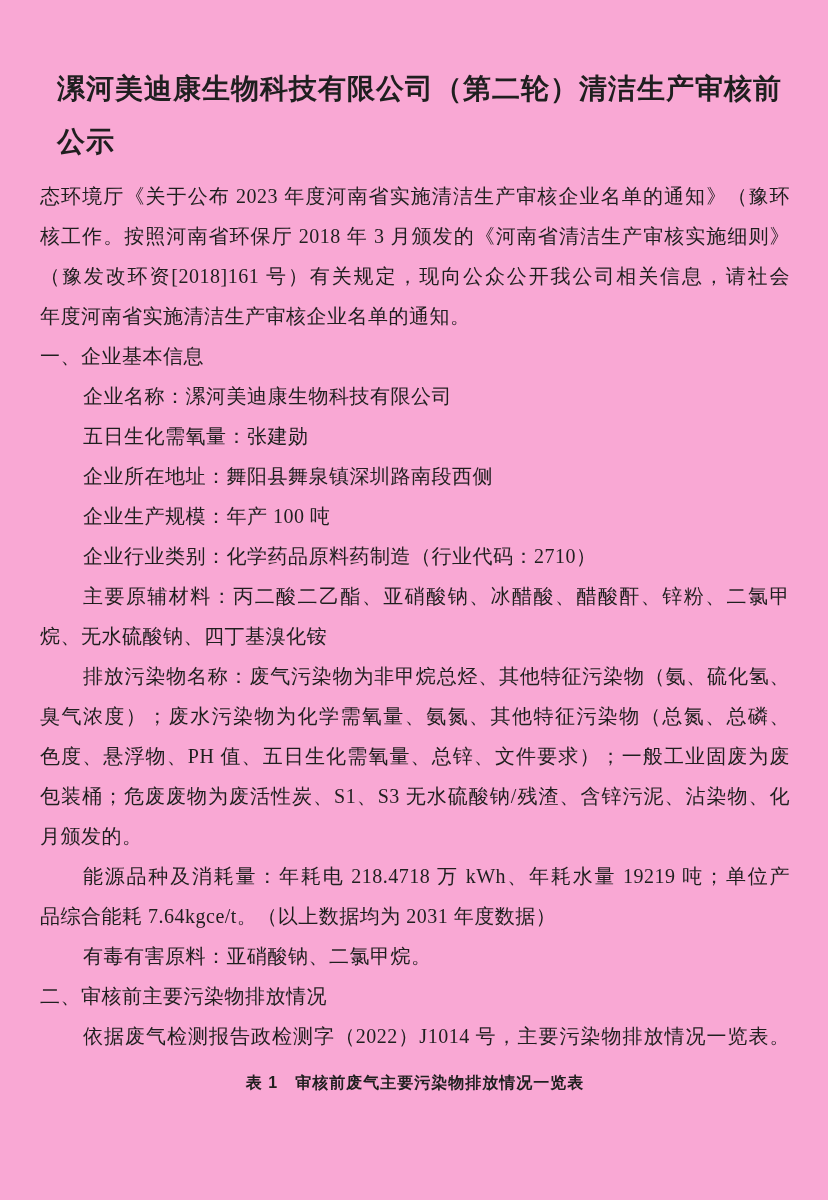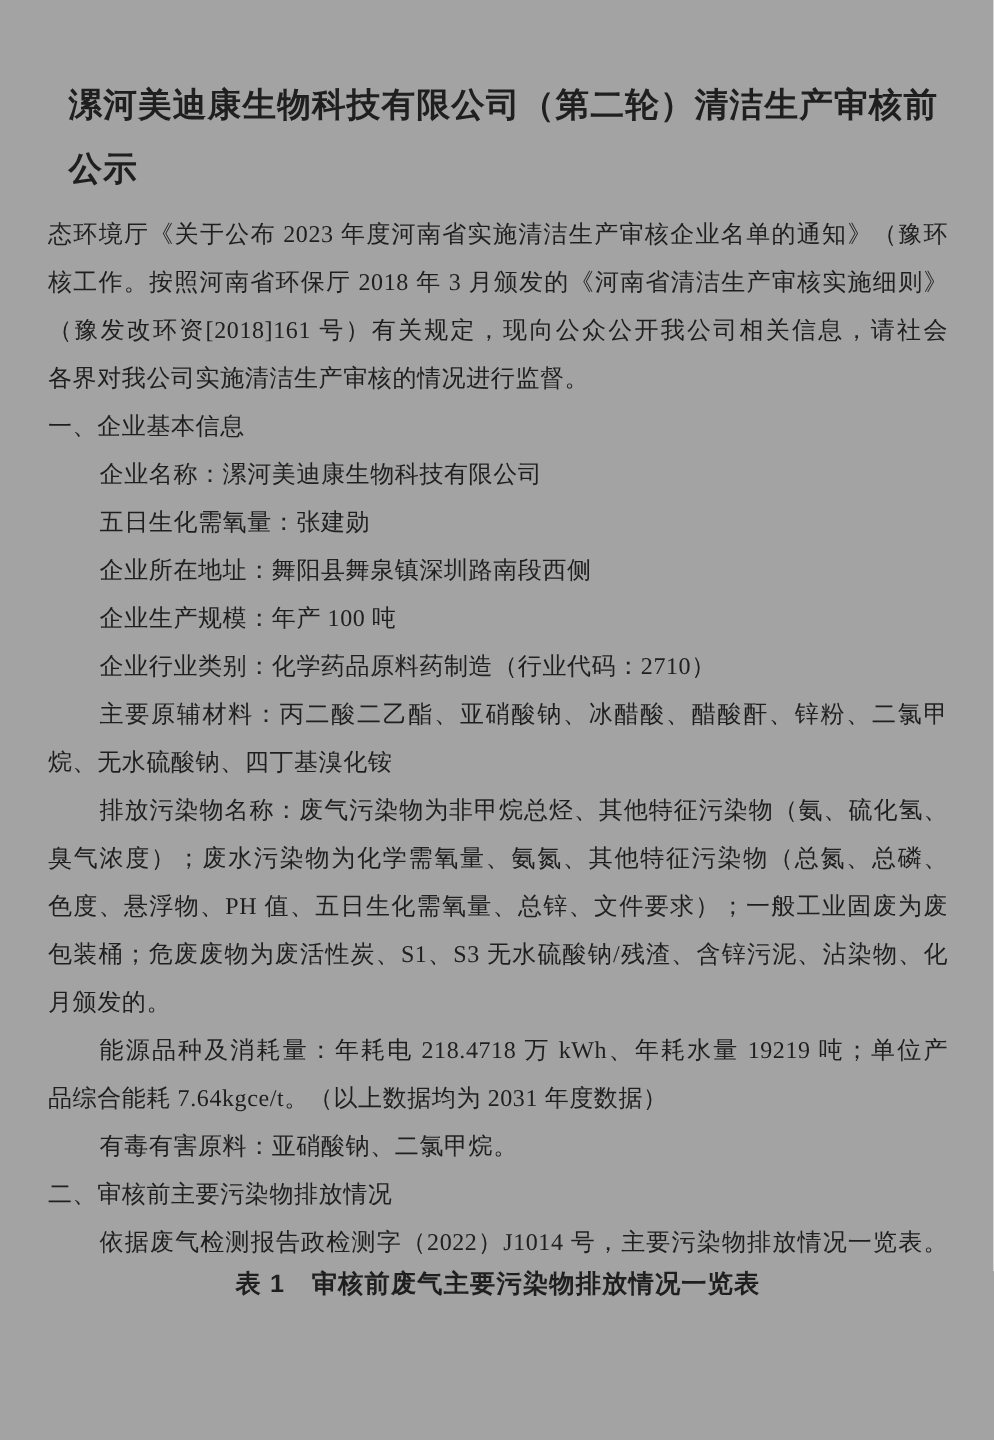--- a/index.html
+++ b/index.html
@@ -4,21 +4,21 @@
 <style>
   html, body {
     margin: 0;
     padding: 0;
     background: #ffffff;
   }
   .page {
     position: relative;
     width: 828px;
     height: 1200px;
-    background: #a3a3a3;
+    background: #f9a8d4;
     overflow: hidden;
     color: #1f1f1f;
     font-family: "Liberation Serif", "DejaVu Serif", serif;
   }
   .content {
     padding-left: 40px;
     padding-right: 38px;
   }
   .title {
     margin: 62px 0 0 17px;
@@ -40,22 +40,22 @@
   .line.fill {
     white-space: normal;
     text-align: justify;
     text-align-last: justify;
     text-justify: inter-character;
   }
   .line.indent {
     text-indent: 43px;
   }
   .caption {
-    margin-top: 0px;
-    font-size: 21px;
+    margin-top: 12px;
+    font-size: 16px;
     line-height: 30px;
     font-weight: 700;
     text-align: center;
     font-family: "Liberation Sans", "DejaVu Sans", sans-serif;
     letter-spacing: 1px;
   }
 </style>
 </head>
 <body>
 
@@ -64,21 +64,21 @@
 
     <h1 class="title">
       <div class="title-line">漯河美迪康生物科技有限公司（第二轮）清洁生产审核前</div>
       <div class="title-line">公示</div>
     </h1>
 
     <div class="body-lines">
         <div class="line fill">态环境厅《关于公布 2023 年度河南省实施清洁生产审核企业名单的通知》（豫环</div>
         <div class="line fill">核工作。按照河南省环保厅 2018 年 3 月颁发的《河南省清洁生产审核实施细则》</div>
         <div class="line fill">（豫发改环资[2018]161 号）有关规定，现向公众公开我公司相关信息，请社会</div>
-        <div class="line">各界对我公司实施清洁生产审核的情况进行监督。</div>
+        <div class="line">年度河南省实施清洁生产审核企业名单的通知。</div>
         <div class="line">一、企业基本信息</div>
         <div class="line indent">企业名称：漯河美迪康生物科技有限公司</div>
         <div class="line indent">五日生化需氧量：张建勋</div>
         <div class="line indent">企业所在地址：舞阳县舞泉镇深圳路南段西侧</div>
         <div class="line indent">企业生产规模：年产 100 吨</div>
         <div class="line indent">企业行业类别：化学药品原料药制造（行业代码：2710）</div>
         <div class="line fill indent">主要原辅材料：丙二酸二乙酯、亚硝酸钠、冰醋酸、醋酸酐、锌粉、二氯甲</div>
         <div class="line">烷、无水硫酸钠、四丁基溴化铵</div>
         <div class="line fill indent">排放污染物名称：废气污染物为非甲烷总烃、其他特征污染物（氨、硫化氢、</div>
         <div class="line fill">臭气浓度）；废水污染物为化学需氧量、氨氮、其他特征污染物（总氮、总磷、</div>

